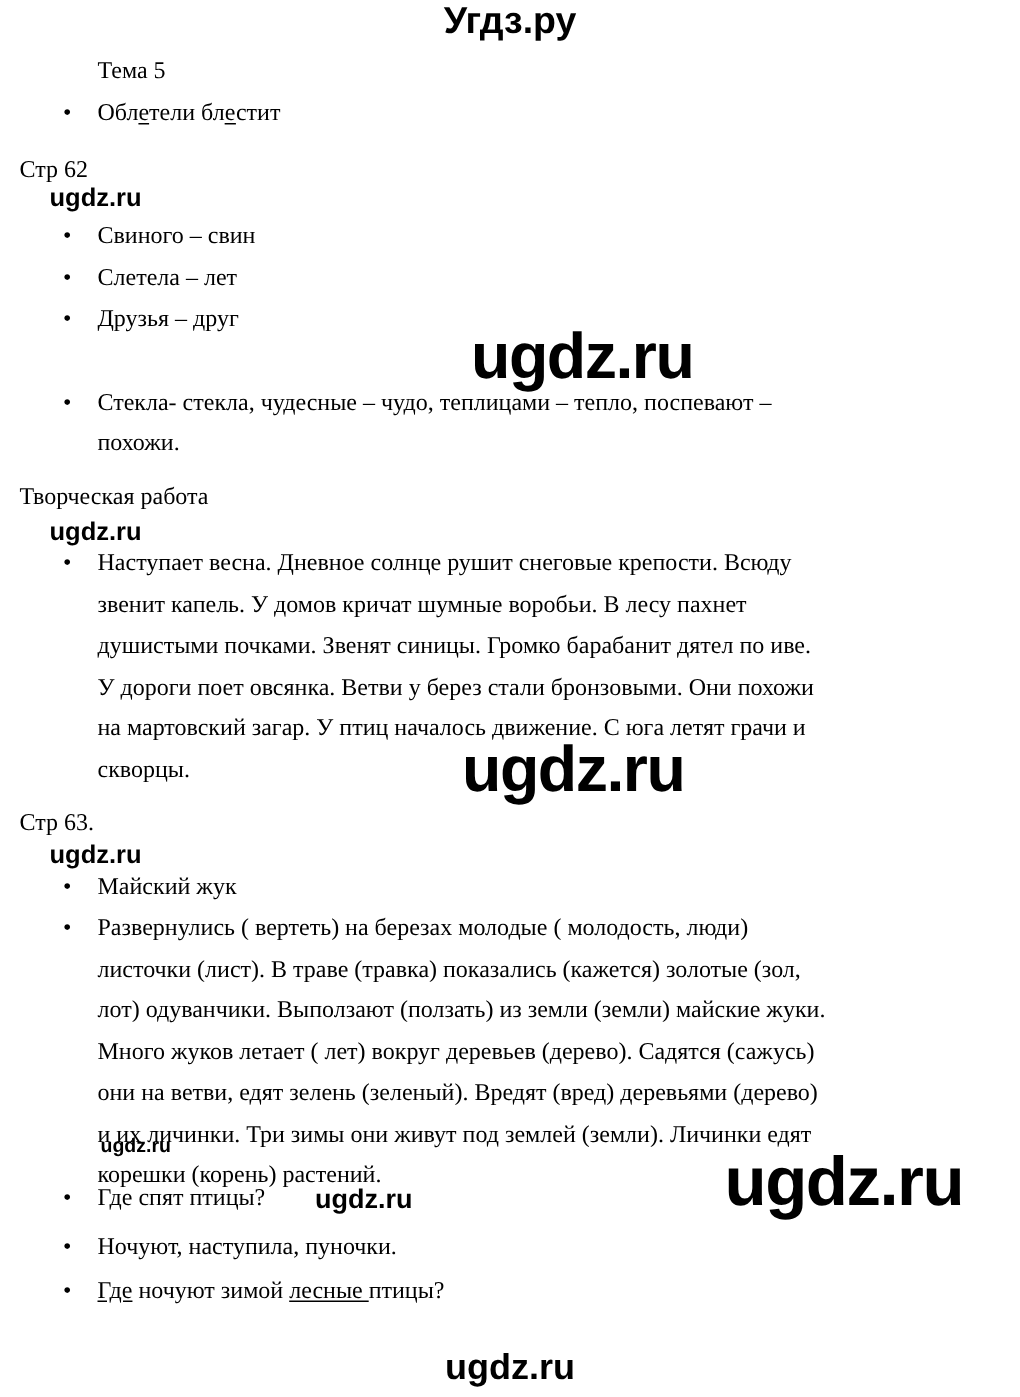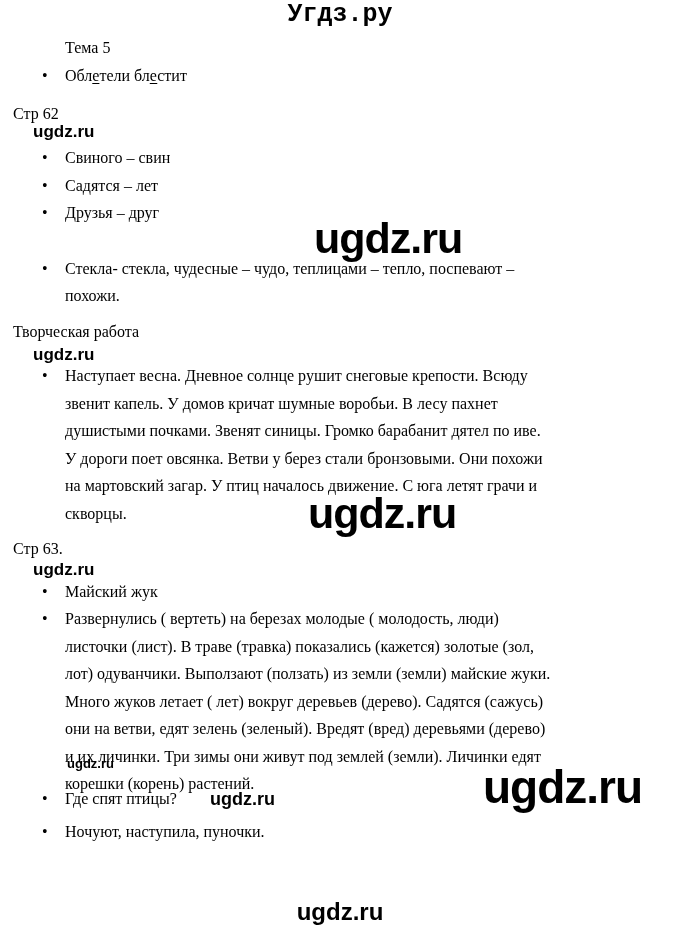--- a/index.html
+++ b/index.html
@@ -1,19 +1,19 @@
 <!DOCTYPE html>
 <html><head>
 <meta charset="utf-8">
 <style>
   html,body{margin:0;padding:0;background:#ffffff;}
   .page{position:relative;width:680px;height:931px;background:#ffffff;color:#000;
         font-family:"Liberation Serif",serif;overflow:hidden;}
   .ttl{position:absolute;top:2px;left:0;right:0;text-align:center;
-       font-family:Liberation Mono, monospace;font-weight:bold;font-size:25px;line-height:1;}
+       font-family:Liberation Sans, sans-serif;font-weight:bold;font-size:25px;line-height:1;}
   .ln{position:absolute;font-size:16px;line-height:27.5px;white-space:nowrap;}
   .hd{left:13px;}
   .hd2{left:65px;}
   .li{left:42px;}
   .cont{left:65px;}
   .dot{display:inline-block;width:23px;}
   .u{text-decoration:underline;text-underline-offset:2px;}
   .wm{position:absolute;font-family:"Liberation Sans",sans-serif;font-weight:bold;
       line-height:1;white-space:nowrap;color:#000;}
   .wm-sm{font-size:17px;}
@@ -36,21 +36,21 @@
     <span class="dot">•</span><span><span>Обл</span><span class="u">е</span><span>тели бл</span><span class="u">е</span><span>стит</span></span>
   </div>
 
   <div class="ln hd" style="top:100px">Стр 62</div>
   <div class="wm wm-sm" style="top:123px;left:33px">ugdz.ru</div>
 
   <div class="ln li" style="top:144px">
     <span class="dot">•</span><span>Свиного – свин</span>
   </div>
   <div class="ln li" style="top:171.5px">
-    <span class="dot">•</span><span>Садятся – лет</span>
+    <span class="dot">•</span><span>Слетела – лет</span>
   </div>
   <div class="ln li" style="top:199px">
     <span class="dot">•</span><span>Друзья – друг</span>
   </div>
   <div class="wm wm-big" style="top:217px;left:314px">ugdz.ru</div>
   <div class="ln li" style="top:255px">
     <span class="dot">•</span><span>Стекла- стекла, чудесные – чудо, теплицами – тепло, поспевают –</span>
   </div>
   <div class="ln cont" style="top:282px">похожи.</div>
 
@@ -88,16 +88,19 @@
 
   <div class="ln li" style="top:785px">
     <span class="dot">•</span><span>Где спят птицы?</span>
   </div>
   <div class="wm wm-med" style="top:790px;left:210px">ugdz.ru</div>
 
   <div class="ln li" style="top:818px">
     <span class="dot">•</span><span>Ночуют, наступила, пуночки.</span>
   </div>
 
+  <div class="ln li" style="top:847px">
+    <span class="dot">•</span><span><span class="u">Где</span><span> ночуют зимой </span><span class="u">лесные </span><span>птицы?</span></span>
+  </div>
 
   <div class="ftr">ugdz.ru</div>
 
 </div>
 
 </body></html>

